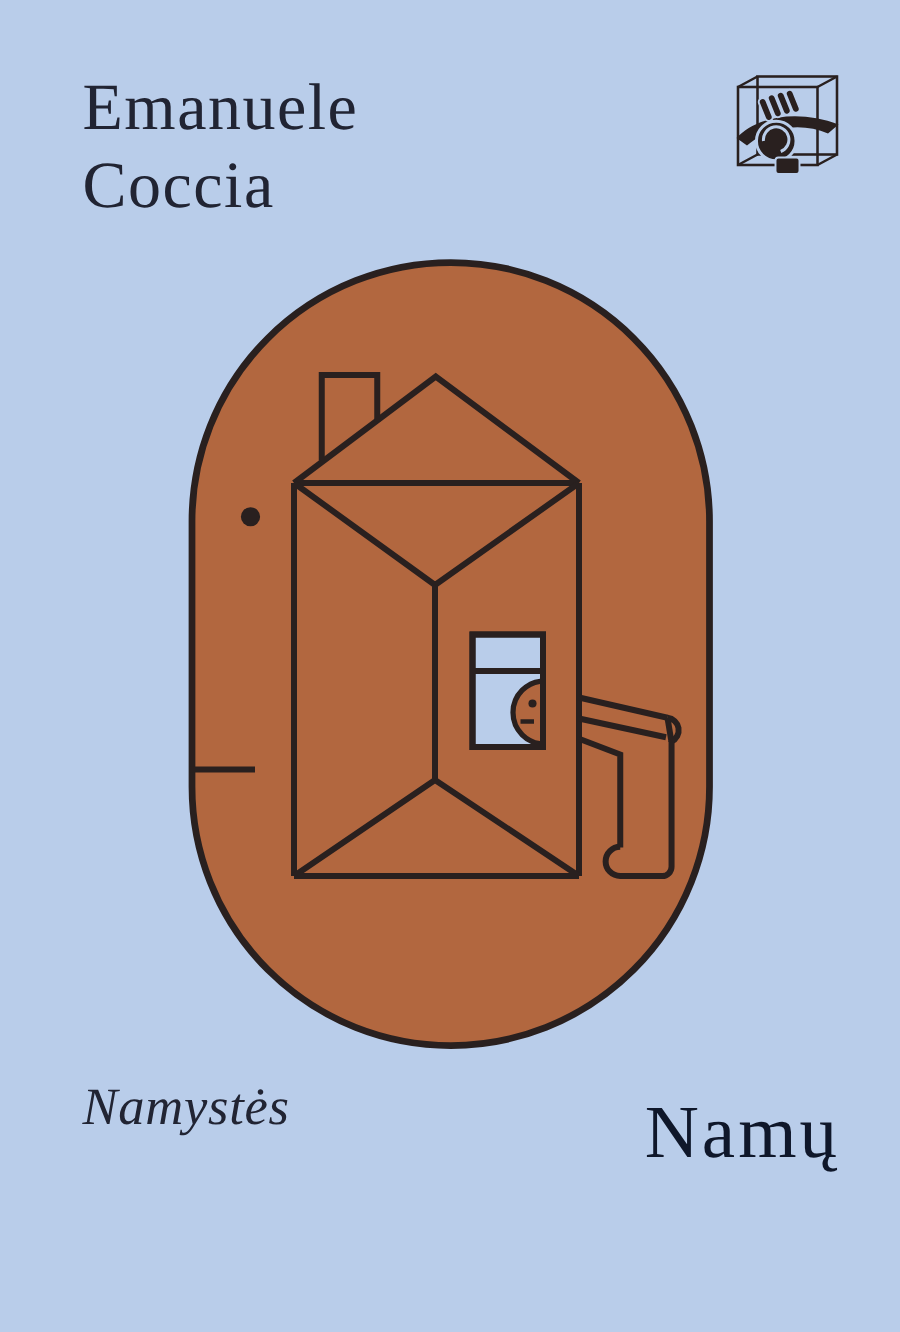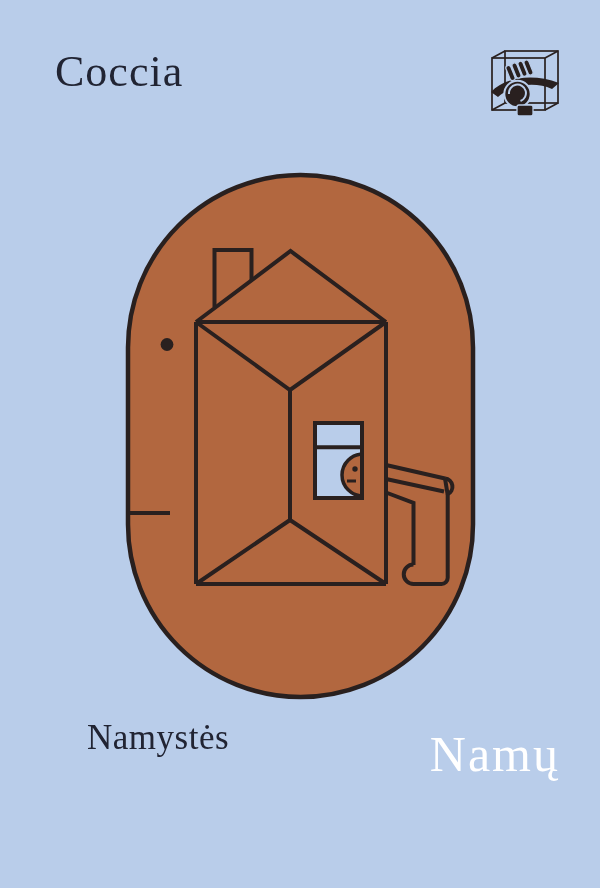--- a/index.html
+++ b/index.html
@@ -10,21 +10,22 @@
     font-family:"Liberation Serif","DejaVu Serif",serif;
   }
   .art{position:absolute;left:0;top:0;width:600px;height:888px;display:block;}
   .author{
     position:absolute;left:55px;top:46px;
     font-size:44px;line-height:52px;letter-spacing:1px;
     font-weight:400;
   }
   .subtitle{
     position:absolute;left:55px;top:719px;
-    font-size:35px;line-height:38.5px;letter-spacing:.5px;margin-left:32px;
+    font-style:italic;
+    font-size:35px;line-height:38.5px;letter-spacing:.5px;
   }
   .title{
     position:absolute;right:40px;top:727px;
     font-size:50px;line-height:55px;letter-spacing:2px;
     text-align:right;
   }
   .logo{position:absolute;left:489px;top:47px;width:72px;height:70px;display:block;}
   .tline{display:block;}
 </style>
 </head>
@@ -64,20 +65,21 @@
     <rect x="315" y="423" width="47" height="75" fill="none" stroke-width="4" stroke="#29201f"></rect>
     <g fill="#29201f">
       <circle cx="355" cy="469" r="2.7"></circle>
     </g>
     <path fill="none" stroke-width="3" d="M347 481 H356" stroke="#29201f"></path>
 
     <circle cx="167" cy="344.5" r="6.4" fill="#29201f"></circle>
   </svg>
 
   <div class="author" style="color: rgb(33, 36, 51);">
+    <span class="tline">Emanuele</span>
     <span class="tline">Coccia</span>
   </div>
 
   <svg class="logo" viewBox="0 0 72 70" aria-hidden="true">
     <g fill="none" stroke-width="1.7" stroke-linejoin="miter" stroke="#29201f">
       <rect x="16" y="4" width="53" height="52"></rect>
       <rect x="3" y="11" width="53" height="52"></rect>
       <path d="M3 11 L16 4 M56 11 L69 4 M3 63 L16 56 M56 63 L69 56"></path>
     </g>
     <g fill="#29201f">
@@ -91,17 +93,17 @@
       <circle cx="28.5" cy="47" r="13.2" stroke-width="2" stroke="#b9cdea"></circle>
       <path fill="none" stroke-width="2" d="M20 47 A 8.5 8.5 0 1 1 31.5 54" stroke="#b9cdea"></path>
       <rect x="28" y="58" width="16" height="11" rx="2" stroke-width="1.3" stroke="#b9cdea"></rect>
     </g>
   </svg>
 
   <div class="subtitle" style="color: rgb(33, 36, 51);">
     <span class="tline">Namystės</span>
   </div>
 
-  <div class="title" style="color: #ffffff;">
+  <div class="title" style="color: #0f172a;">
     <span class="tline">Namų</span>
   </div>
 
 </div>
 
 </body></html>

